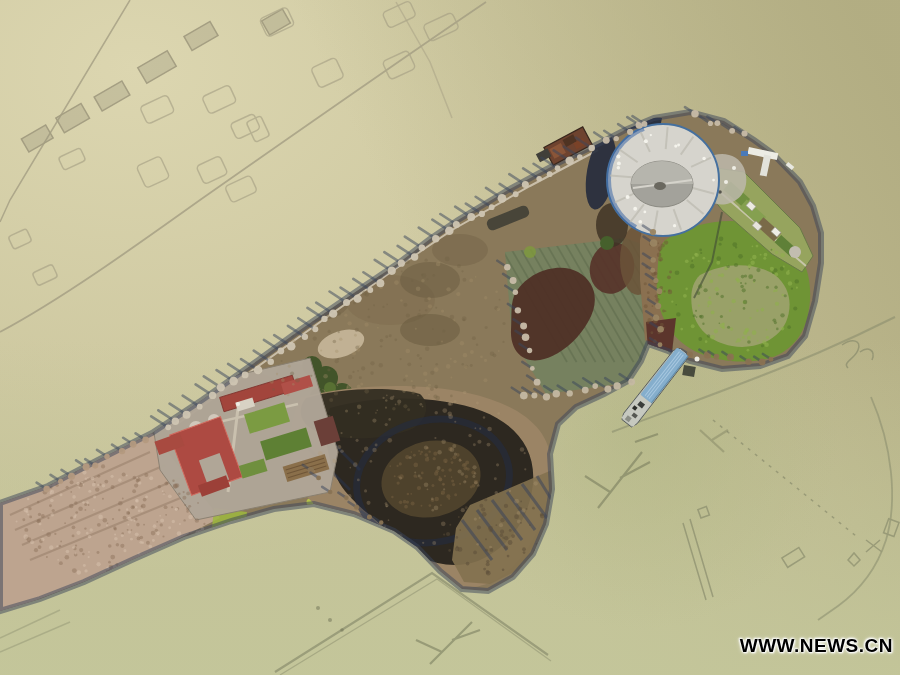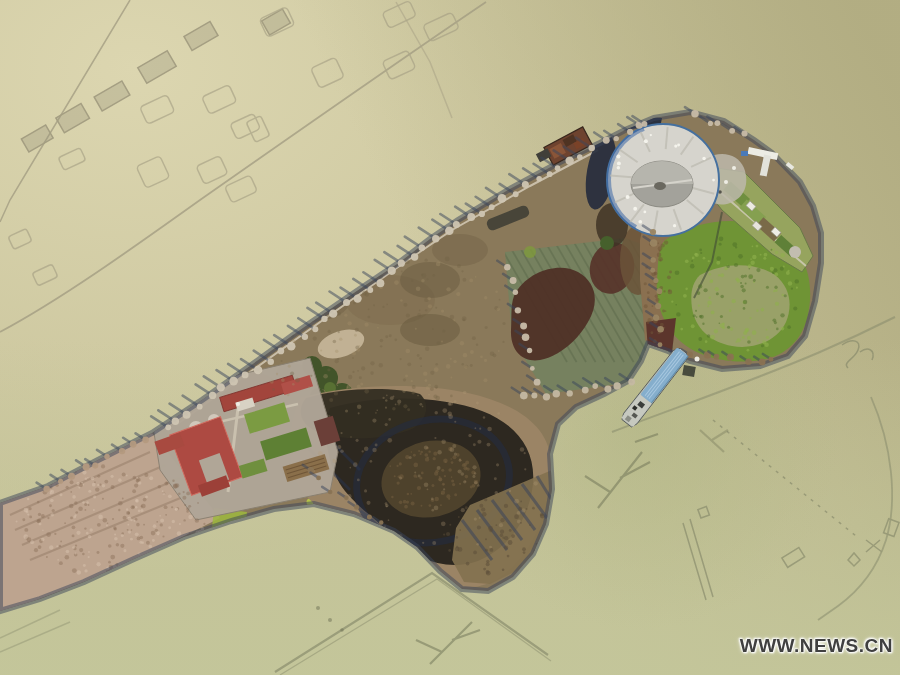--- a/index.html
+++ b/index.html
@@ -1,21 +1,21 @@
 <!DOCTYPE html>
 <html><head>
 <meta charset="utf-8">
 <style>
   html,body{margin:0;padding:0;background:#222;}
   .stage{position:relative;width:900px;height:675px;overflow:hidden;background:#c9c49e;font-family:"Liberation Sans",sans-serif;}
   .stage svg{display:block;width:900px;height:675px;}
   .watermark{
     position:absolute;right:7px;top:635px;
     font-size:19px;font-weight:bold;letter-spacing:.5px;
-    color:#404040;
+    color:#000000;
     text-shadow:0 0 2px #fff,0 0 3px #fff,1px 1px 2px #fff,-1px -1px 2px #fff,0 0 5px rgba(255,255,255,.9);
   }
 </style>
 </head>
 <body>
 
 <div class="stage">
 <svg viewBox="0 0 900 675">
   <defs>
     <clipPath id="islandClip">

